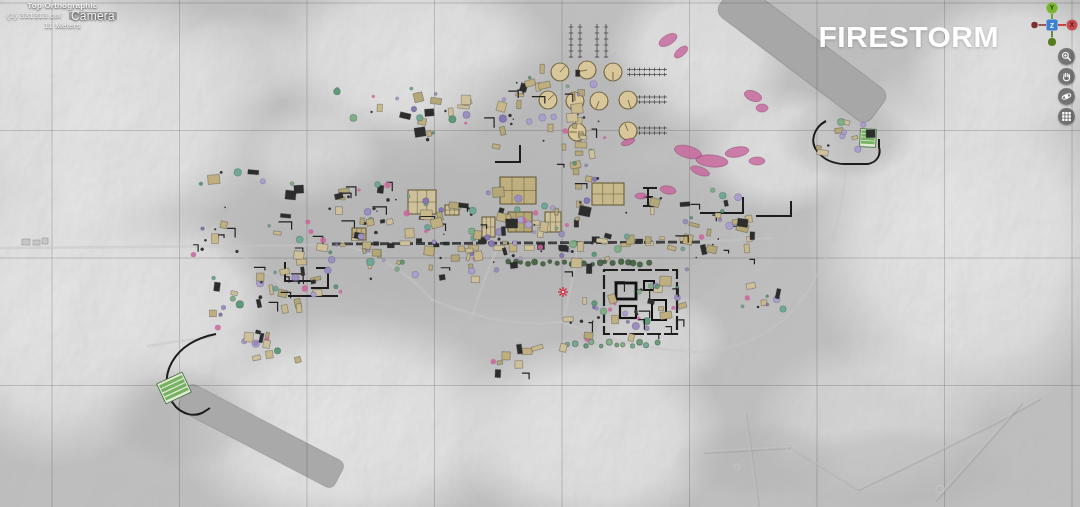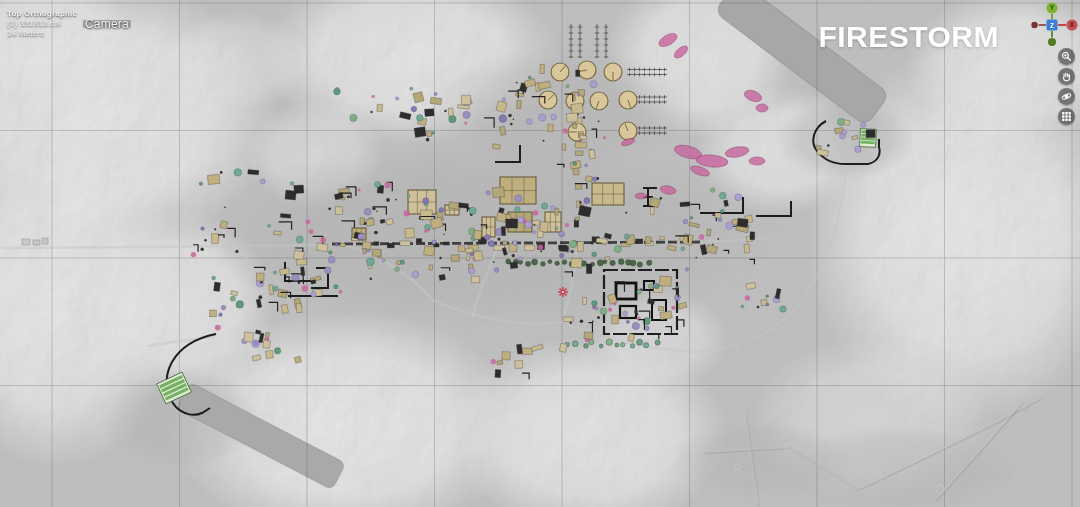--- a/index.html
+++ b/index.html
@@ -6,25 +6,26 @@
   body{
     width:1080px;height:507px;overflow:hidden;position:relative;
     background:#adadad;font-family:"Liberation Sans",sans-serif;
     -webkit-font-smoothing:antialiased;
   }
   .viewport{position:absolute;inset:0}
   #map{position:absolute;left:0;top:0;display:block}
 
   
   .hud-info{
-    position:absolute;left:7px;top:9px;color:#f2f2f2;
+    position:absolute;left:7px;top:1px;color:#f2f2f2;
     font-size:8px;line-height:9.5px;letter-spacing:.2px;
     text-shadow:0 1px 2px rgba(0,0,0,.7);
+    text-align:center;
   }
-  .hud-info .row{display:flex;align-items:center;gap:21px;white-space:nowrap}
+  .hud-info .row{display:flex;align-items:center;gap:7px;white-space:nowrap}
   .hud-info .mode{font-weight:bold}
   .chip{
     display:inline-block;border:1px solid rgba(255,255,255,.55);border-radius:2px;
     padding:0 2px;font-size:12px;line-height:8.5px;background:rgba(20,20,20,.28);
   }
 
   
   .map-title{
     position:absolute;top:20px;right:81px;
     font-size:30px;font-weight:700;color:#ffffff;letter-spacing:.5px;
@@ -754,21 +755,21 @@
         <circle cx="563" cy="292" r="1" fill="#fff"></circle>
       </g>
   </svg>
 
   <div class="hud-info">
     <div class="mode">Top Orthographic</div>
     <div class="row">
       <span>(1) 331313.col</span>
       <span class="chip">Camera</span>
     </div>
-    <div>14 Meters</div>
+    <div>11 Meters</div>
   </div>
 
   <div class="map-title">FIRESTORM</div>
 
   <svg class="gizmo" width="54" height="48" viewBox="0 0 54 48">
     <line x1="26" y1="13" x2="26" y2="18" stroke="#6aa82f" stroke-width="2"></line>
     <line x1="32" y1="24" x2="40" y2="24" stroke="#c04848" stroke-width="2"></line>
     <line x1="12.5" y1="24" x2="20" y2="24" stroke="#83393b" stroke-width="1.6"></line>
     <line x1="26" y1="30" x2="26" y2="36.5" stroke="#4e731e" stroke-width="1.6"></line>
     <circle cx="26" cy="7" r="5.6" fill="#7ab431"></circle>

